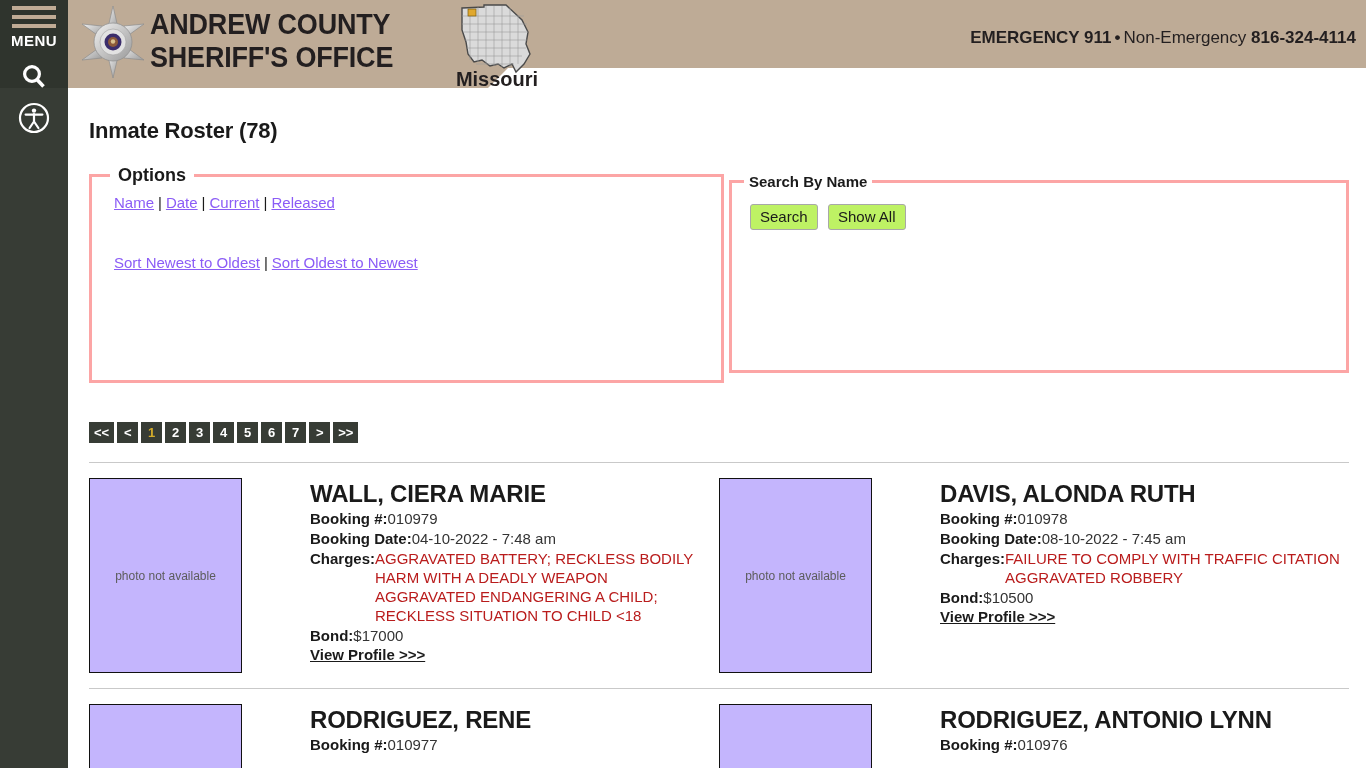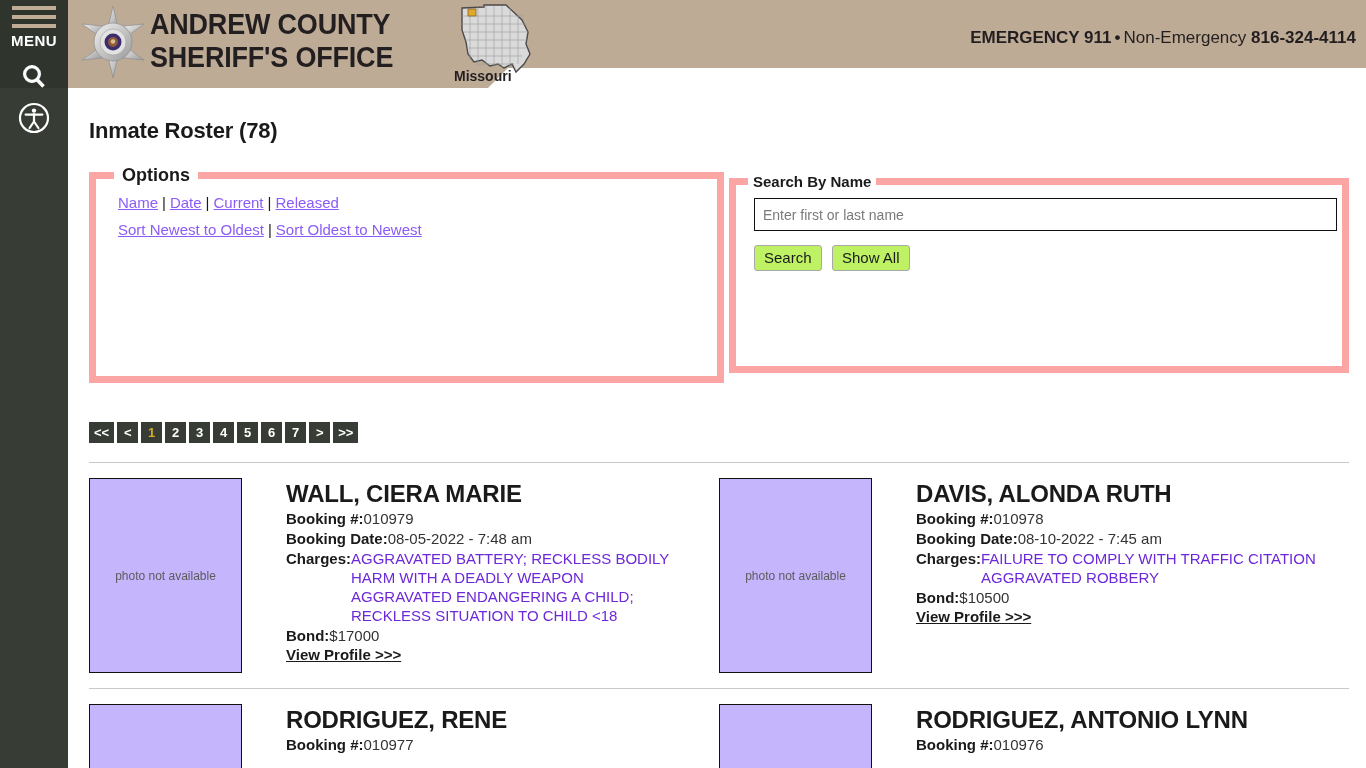--- a/index.html
+++ b/index.html
@@ -85,21 +85,22 @@
     transform-origin: left center;
     white-space: nowrap;
   }
   #mo-map {
     position: absolute; left: 386px; top: 2px;
     width: 84px; height: 86px;
   }
   #mo-label {
     position: absolute; left: 386px; top: 68px;
     width: 86px;
-    font-size: 14px;
+    text-align: center;
+    font-size: 20px;
     font-weight: bold;
     color: #231f20;
   }
   #emergency {
     position: absolute; right: 10px; top: 28px;
     font-size: 17px;
     color: #231f20;
     white-space: nowrap;
   }
   #emergency .em-strong { font-weight: bold; }
@@ -123,21 +124,21 @@
   }
 
   
   #panels {
     position: absolute; left: 21px; top: 77px;
     width: 1260px; height: 218px;
   }
   fieldset.panel {
     position: absolute;
     margin: 0;
-    border: 7px solid #fca5a5;
+    border: 3px solid #fca5a5;
     padding: 0;
     background: #fff;
   }
   fieldset.panel legend {
     font-size: 18px;
     font-weight: bold;
     color: #1a1a1a;
     padding: 0 8px;
     margin-left: 18px;
   }
@@ -152,20 +153,21 @@
   #search-panel legend {
     font-size: 15px;
     margin-left: 12px;
     padding: 0 5px;
   }
   .opt-row {
     padding-left: 22px;
     font-size: 15px;
     color: #1a1a1a;
     line-height: 27px;
+    margin-top: 33px;
   }
   #opt-row1 { margin-top: 3px; }
   .opt-link {
     color: #8b5cf6;
     text-decoration: underline;
     cursor: pointer;
   }
   .opt-sep { padding: 0 4px; color: #1a1a1a; }
 
   #search-input {
@@ -227,39 +229,39 @@
   .photo-box {
     width: 153px; height: 195px;
     background: #c4b5fd;
     border: 1px solid #111;
     flex: 0 0 auto;
     display: flex; align-items: center; justify-content: center;
     font-size: 12px;
     color: #5c5c5c;
   }
   .photo-box.short { height: 195px; }
-  .info { padding-left: 44px; padding-top: 2px; }
+  .info { padding-left: 44px; padding-top: 2px; margin-left: 24px; }
   .inmate-name {
     font-size: 24px;
     font-weight: bold;
     color: #1a1a1a;
     line-height: 28px;
     letter-spacing: -0.2px;
     white-space: nowrap;
   }
   .field {
     font-size: 15px;
     color: #333333;
     line-height: 19px;
     margin-top: 1px;
   }
   .field b { color: #1a1a1a; }
   .charges { display: flex; }
   .charges-lbl { font-weight: bold; color: #1a1a1a; white-space: nowrap; }
-  .charges-val { color: #6d28d9; }
+  .charges-val { color: #b91c1c; }
   .charges-val div { line-height: 19px; }
   .view-profile {
     display: inline-block;
     margin-top: 1px;
     font-size: 15px;
     font-weight: bold;
     color: #1a1a1a;
     text-decoration: underline;
     cursor: pointer;
   }
@@ -356,21 +358,20 @@
         <span class="opt-link">Name</span><span class="opt-sep">|</span><span class="opt-link">Date</span><span class="opt-sep">|</span><span class="opt-link">Current</span><span class="opt-sep">|</span><span class="opt-link">Released</span>
       </div>
 
       <div class="opt-row">
         <span class="opt-link">Sort Newest to Oldest</span><span class="opt-sep">|</span><span class="opt-link">Sort Oldest to Newest</span>
       </div>
     </fieldset>
 
     <fieldset class="panel" id="search-panel">
       <legend>Search By Name</legend>
-      <input id="search-input" type="text" placeholder="Enter first or last name" style="">
       <div class="btn-row">
         <button class="gray-btn">Search</button>
         <button class="gray-btn">Show All</button>
       </div>
     </fieldset>
 
   </div>
 
   <div id="pager">
     <div class="pg">&lt;&lt;</div>
@@ -393,21 +394,21 @@
       <div class="inmate">
         <div class="photo-box">
           <span>photo not available</span>
         </div>
         <div class="info">
           <div class="inmate-name">WALL, CIERA MARIE</div>
           <div class="field">
             <b>Booking #:</b><span>010979</span>
           </div>
           <div class="field">
-            <b>Booking Date:</b><span>08-05-2022 - 7:48 am</span>
+            <b>Booking Date:</b><span>04-10-2022 - 7:48 am</span>
           </div>
           <div class="field charges">
             <span class="charges-lbl">Charges:</span>
             <span class="charges-val">
               <div>AGGRAVATED BATTERY; RECKLESS BODILY</div>
               <div>HARM WITH A DEADLY WEAPON</div>
               <div>AGGRAVATED ENDANGERING A CHILD;</div>
               <div>RECKLESS SITUATION TO CHILD &lt;18</div>
             </span>
           </div>

